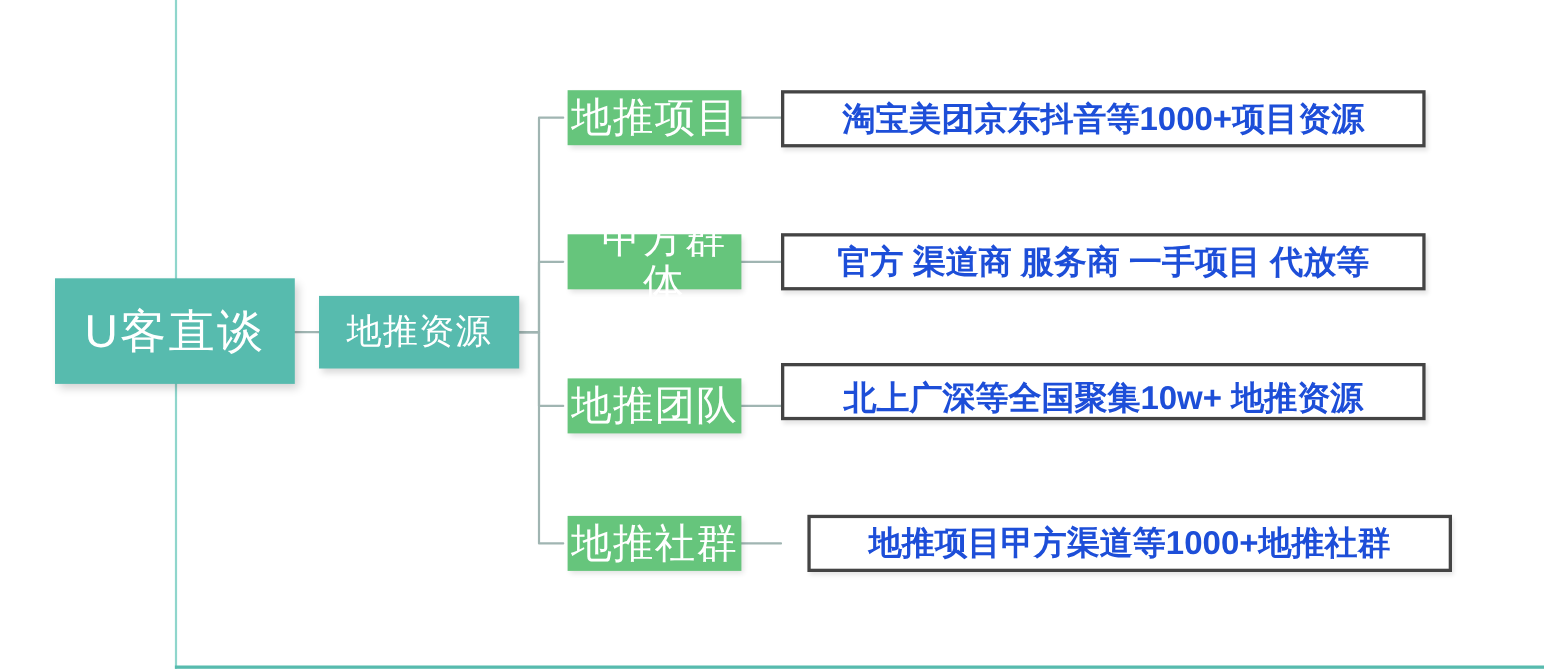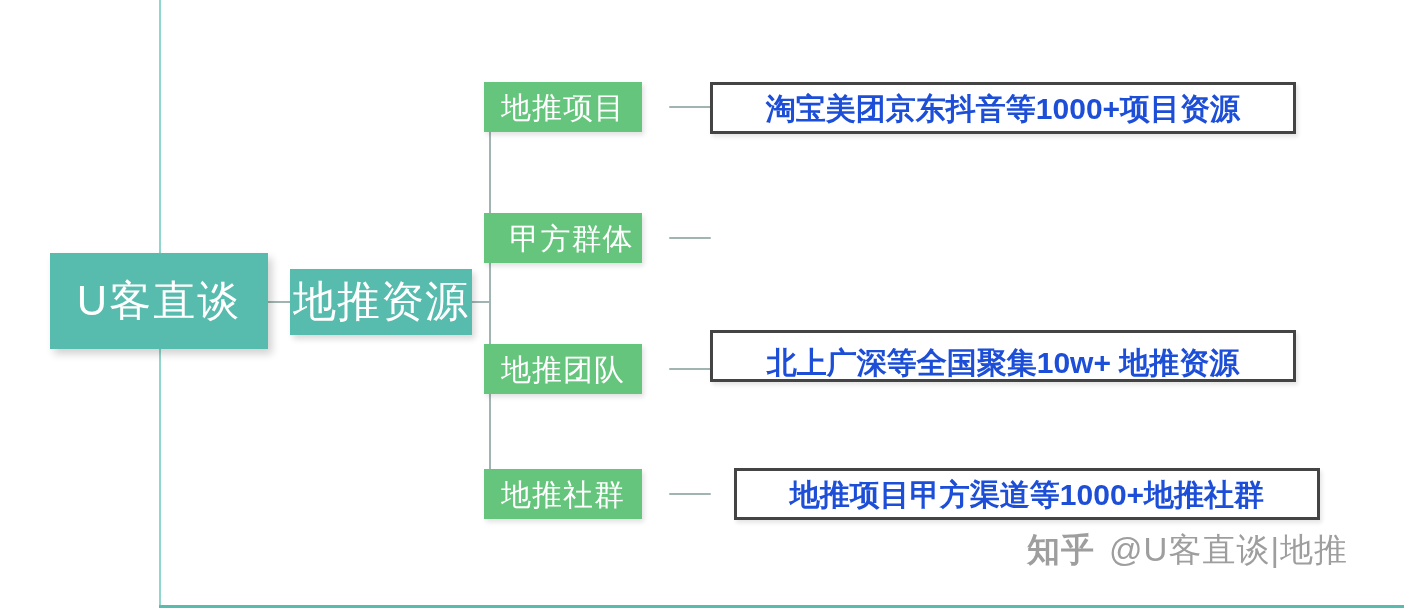--- a/index.html
+++ b/index.html
@@ -38,27 +38,27 @@
   }
   .node-root{
     left:50px;top:253px;width:218px;height:96px;
     background:var(--teal);
     font-size:42px;letter-spacing:2px;
     box-shadow:4px 5px 8px rgba(0,0,0,0.18);
   }
   .node-level2{
     left:290px;top:269px;width:182px;height:66px;
     background:var(--teal);
-    font-size:43px;letter-spacing:1px;
+    font-size:32px;letter-spacing:1px;
     box-shadow:3px 4px 6px rgba(0,0,0,0.15);
   }
   .node-branch{
-    left:484px;width:158px;height:50px;
+    left:516px;width:158px;height:50px;
     background:var(--green);
-    font-size:30px;letter-spacing:1px;
+    font-size:37px;letter-spacing:1px;
     box-shadow:2px 3px 5px rgba(0,0,0,0.12);
   }
   .branch-0{top:82px;}
   .branch-1{top:213px;padding-left:17px;}
   .branch-2{top:344px;}
   .branch-3{top:469px;}
   .node-detail{
     left:710px;width:586px;height:52px;
     background:#ffffff;
     border:3px solid var(--box-border);
@@ -116,25 +116,24 @@
   <div class="node node-branch branch-2">
     <span>地推团队</span>
   </div>
   <div class="node node-branch branch-3">
     <span>地推社群</span>
   </div>
 
   <div class="node node-detail detail-0">
     <span>淘宝美团京东抖音等1000+项目资源</span>
   </div>
+  <div class="node node-detail detail-1">
+    <span>官方 渠道商 服务商 一手项目 代放等</span>
+  </div>
   <div class="node node-detail detail-2">
     <span>北上广深等全国聚集10w+ 地推资源</span>
   </div>
   <div class="node node-detail detail-3">
     <span>地推项目甲方渠道等1000+地推社群</span>
   </div>
 
-  <div class="watermark">
-    <span class="zhihu-logo">知乎</span>
-    <span>@U客直谈|地推</span>
-  </div>
 
 </div>
 
 </body></html>

